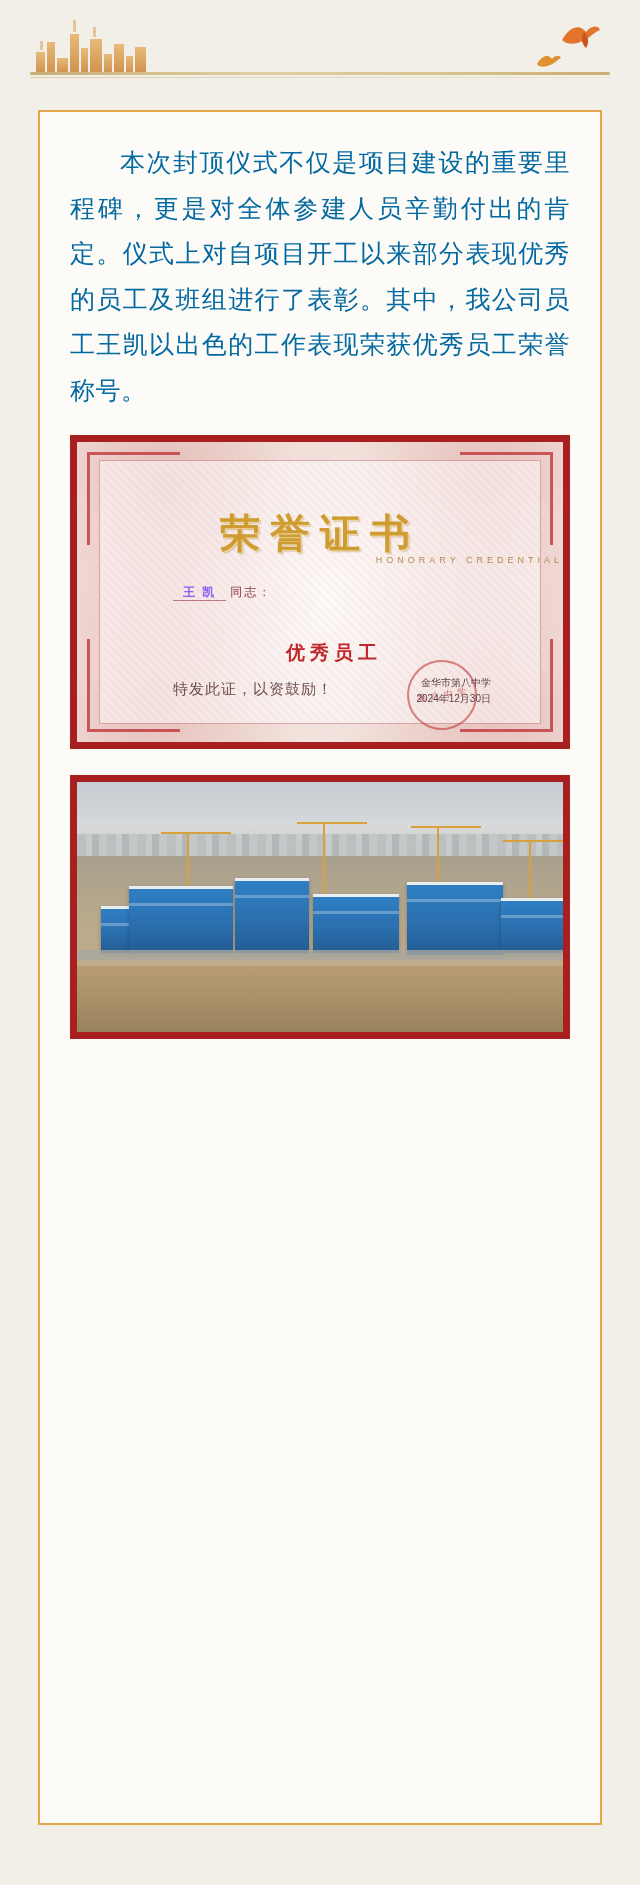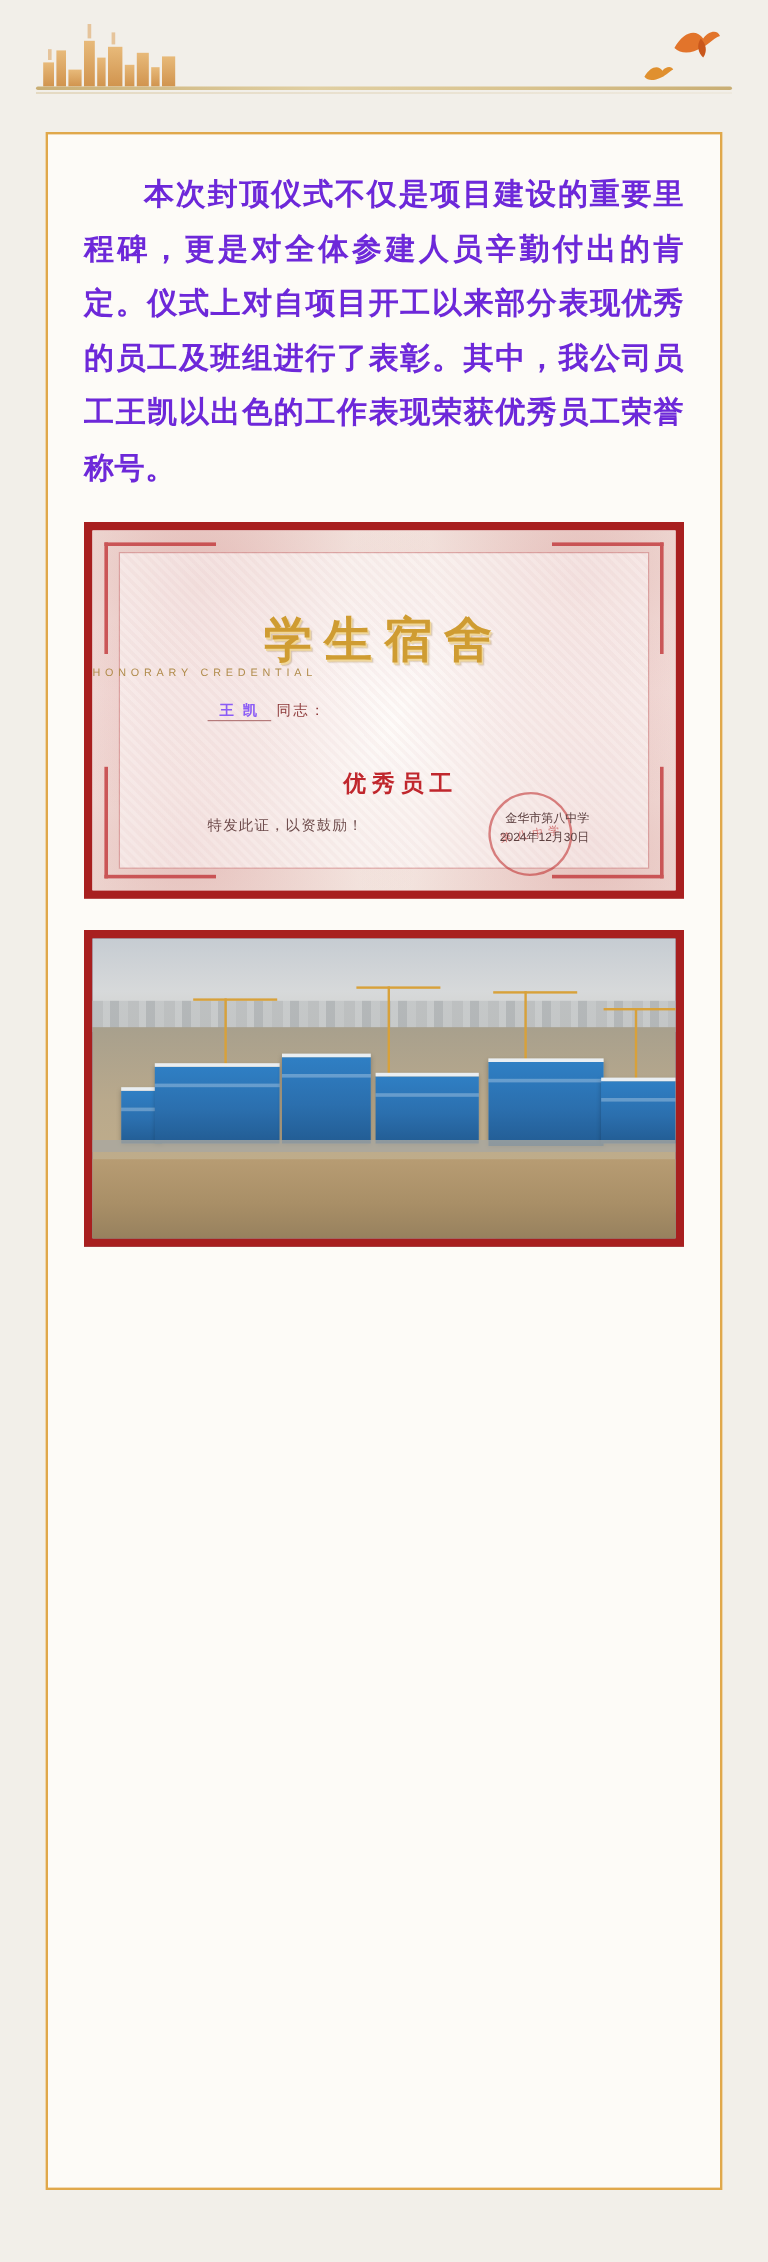--- a/index.html
+++ b/index.html
@@ -95,24 +95,24 @@
     box-sizing: border-box;
     background: #fdfbf7;
     padding: 28px 30px 34px 30px;
   }
 
   p.para {
     margin: 0 0 22px 0;
     font-family: "Liberation Sans", sans-serif;
     font-size: 25px;
     line-height: 1.82;
-    color: #6d28d9;
+    color: #0369a1;
     text-align: justify;
     text-indent: 2em;
-    font-weight: 700;
+    font-weight: 400;
     letter-spacing: .5px;
   }
 
   
   .cert-figure {
     margin: 6px 0 26px 0;
     border: 7px solid #a81f1f;
     background: #fff;
     position: relative;
     height: 300px;
@@ -156,21 +156,21 @@
     font-weight: 700;
     letter-spacing: 10px;
     color: #cf9c32;
     text-shadow: 1px 1px 0 #f0d79a, 2px 2px 1px rgba(120,80,10,.25);
     font-family: "Liberation Serif", serif;
   }
   .cert-subtitle {
     position: absolute;
     left: 0; right: 0;
     top: 113px;
-    text-align: left;
+    text-align: right;
     font-size: 9px;
     letter-spacing: 4px;
     color: #b08b4a;
   }
   .cert-name-line {
     position: absolute;
     left: 96px;
     top: 142px;
     font-size: 12px;
     color: #8d3a3a;
@@ -202,21 +202,21 @@
     font-weight: 700;
     color: #c0272d;
     letter-spacing: 5px;
     font-family: "Liberation Serif", serif;
     padding-left: 28px;
   }
   .cert-note {
     position: absolute;
     left: 96px;
     top: 238px;
-    font-size: 12px;
+    font-size: 15px;
     color: #6d4b4b;
     letter-spacing: 1px;
     font-family: Liberation Serif, serif;
   }
   .cert-issuer {
     position: absolute;
     right: 72px;
     top: 233px;
     text-align: right;
     font-size: 10px;
@@ -369,21 +369,21 @@
   <p class="para">本次封顶仪式不仅是项目建设的重要里程碑，更是对全体参建人员辛勤付出的肯定。仪式上对自项目开工以来部分表现优秀的员工及班组进行了表彰。其中，我公司员工王凯以出色的工作表现荣获优秀员工荣誉称号。</p>
 
   <div class="cert-figure">
     <div class="cert-inner"></div>
     <div class="cert-corner cc-tl"></div>
     <div class="cert-corner cc-tr"></div>
     <div class="cert-corner cc-bl"></div>
     <div class="cert-corner cc-br"></div>
     <div class="cert-border"></div>
 
-    <div class="cert-title">学生宿舍</div>
+    <div class="cert-title">荣誉证书</div>
     <div class="cert-subtitle">HONORARY CREDENTIAL</div>
 
     <div class="cert-name-line">
       <span class="cert-name">王 凯</span><span>同志：</span>
     </div>
 
     <div class="cert-award">优秀员工</div>
     <div class="cert-note">特发此证，以资鼓励！</div>
 
     <div class="cert-seal">第 八 中 学</div>

